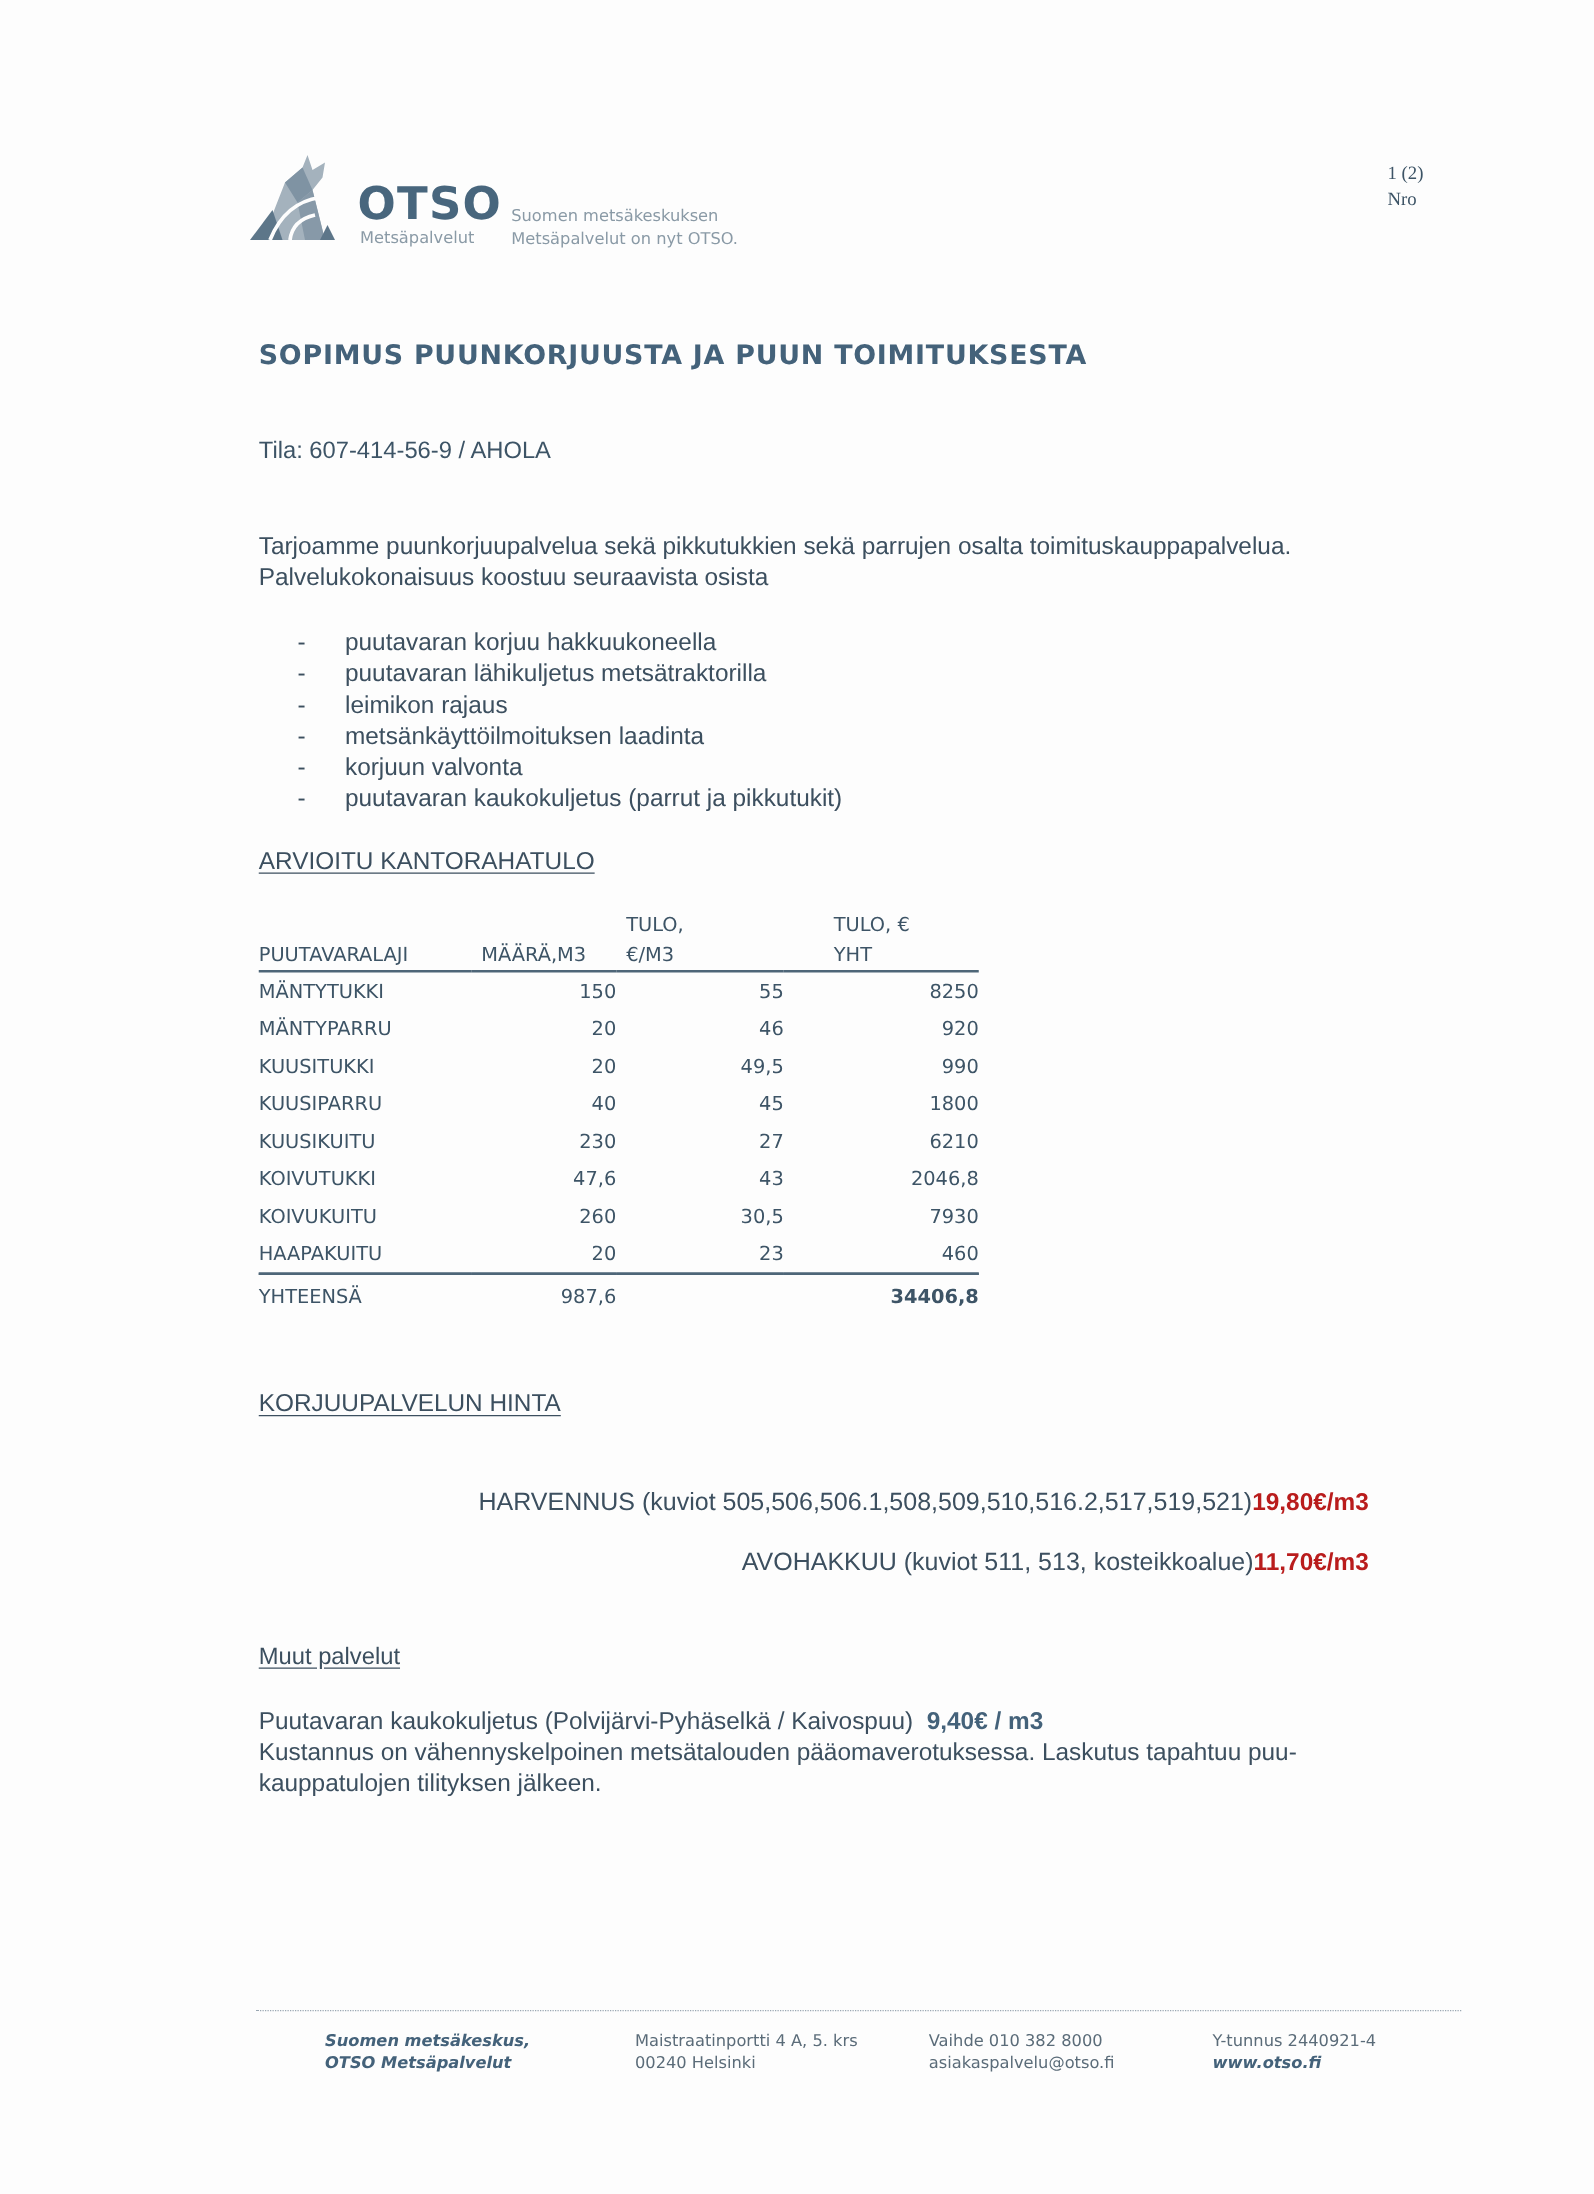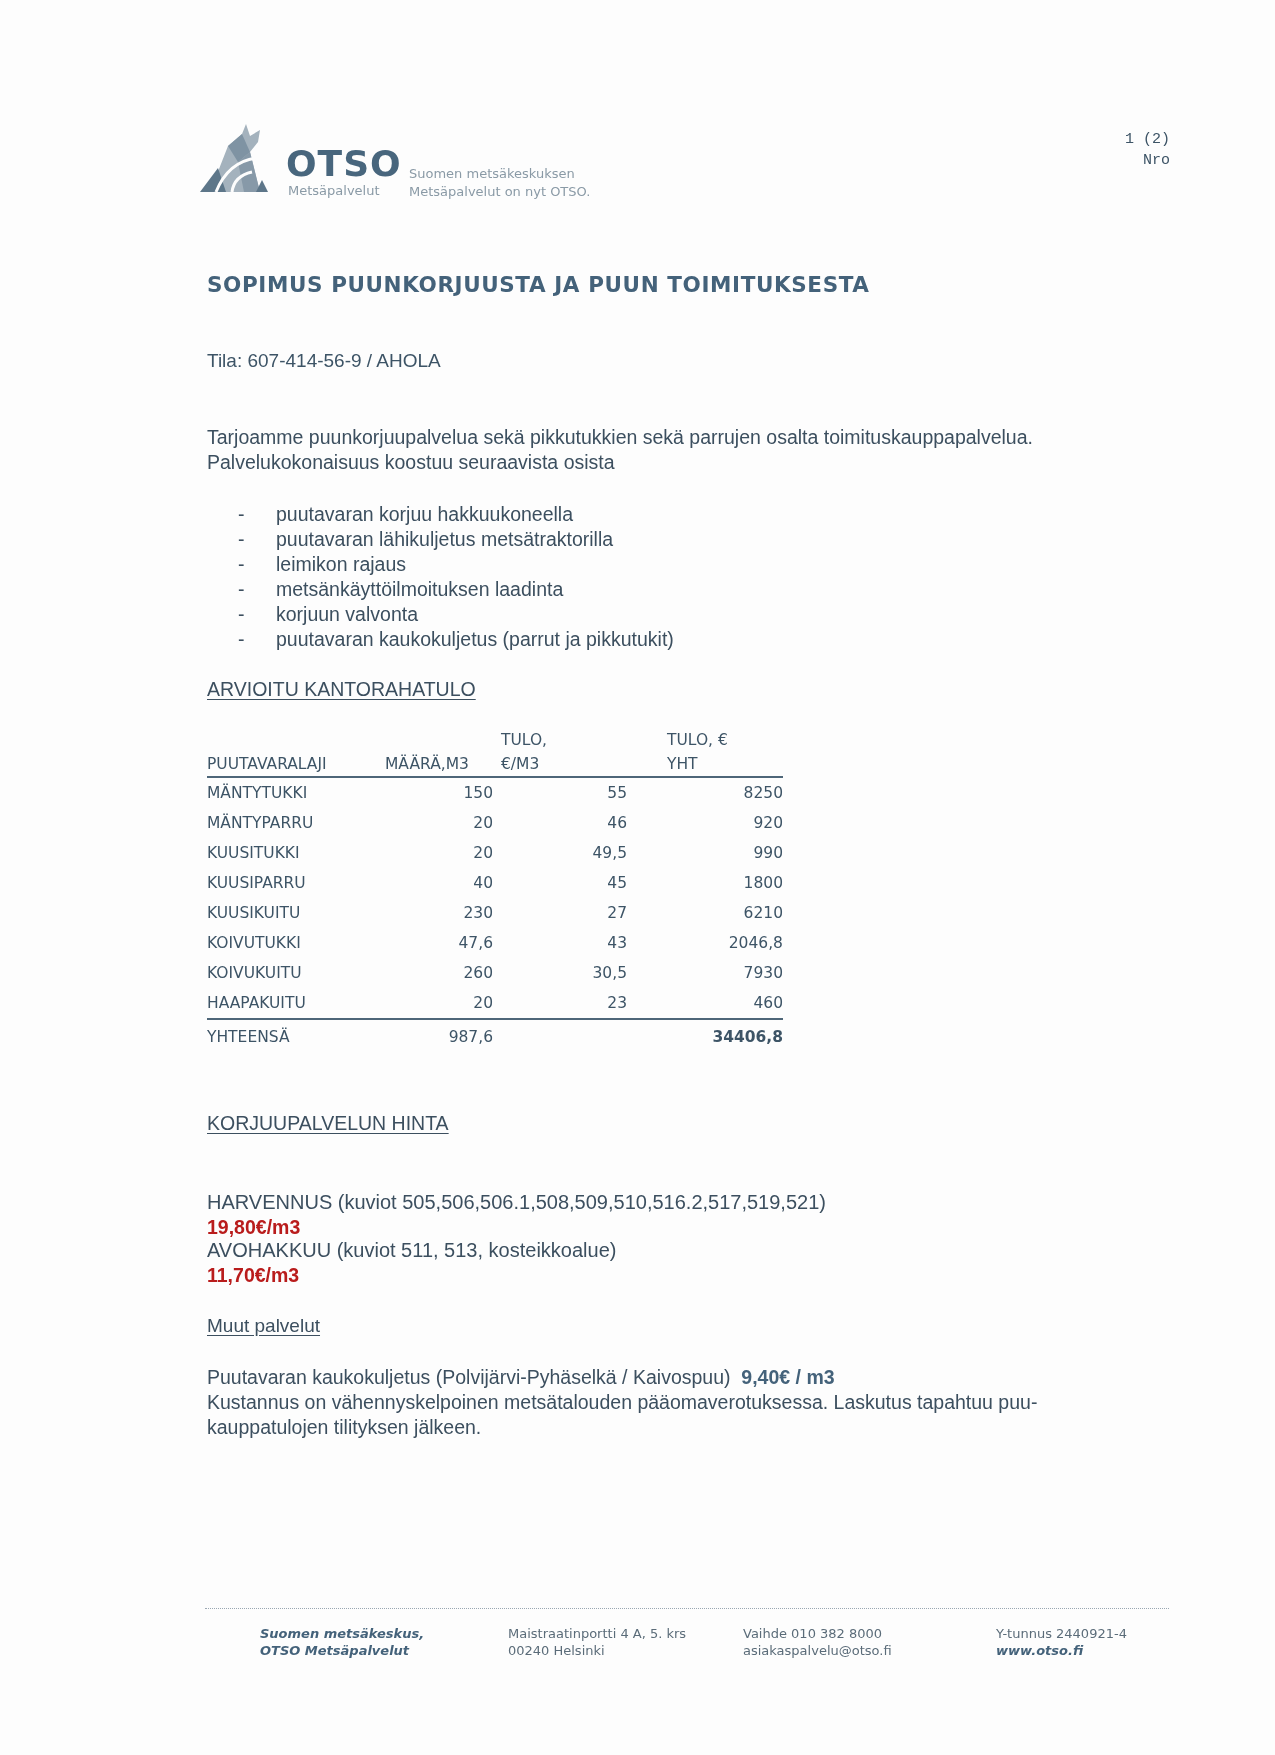--- a/index.html
+++ b/index.html
@@ -20,22 +20,22 @@
   }
   .logo-sub {
     left: 288px; top: 184px; font-family: "DejaVu Sans", sans-serif;
     font-size: 13px; color: #8a9aa6; line-height: 14px;
   }
   .tagline {
     left: 409px; top: 165px; font-family: "DejaVu Sans", sans-serif;
     font-size: 13px; color: #8a9aa6; line-height: 18px;
   }
   .page-no {
-    left: 1110px; top: 129px; width: 60px; text-align: right;
-    font-family: Liberation Mono, monospace; font-size: 15px;
+    left: 1110px; top: 129px; width: 60px; text-align: left;
+    font-family: Liberation Serif, serif; font-size: 15px;
     color: #3d5466; line-height: 21px;
   }
 
   
   .doc-title {
     left: 207px; top: 272px; font-family: "DejaVu Sans", sans-serif;
     font-weight: bold; font-size: 21.5px; color: #44627a; letter-spacing: 0.6px;
   }
   .estate {
     left: 207px; top: 350px; font-size: 19px; color: #3d5466;
@@ -74,40 +74,40 @@
   .rev-table th.c1, .rev-table th.c2, .rev-table th.c3 { text-align: left; }
   .rev-table th.c1 { padding-left: 8px; }
   .rev-table th.c2 { padding-left: 8px; }
   .rev-table th.c3 { padding-left: 40px; }
   .rev-table thead tr.hrow2 th { border-bottom: 2px solid #4e6678; }
   .rev-table tbody tr.last td { border-bottom: 2px solid #4e6678; }
   .rev-table tfoot td { height: 34px; line-height: 34px; }
   .rev-table .bold { font-weight: bold; }
 
   
-  .price-row { left: 207px; width: 888px; display: flex; justify-content: flex-end; flex-direction: column; }
+  .price-row { left: 207px; width: 888px; display: flex; justify-content: flex-end; }
   .price-row .label { font-size: 20px; }
   .price-row .price { font-weight: bold; font-size: 19.5px; color: #b91c1c; }
   .pr1 { top: 1190px; }
   .pr2 { top: 1238px; }
 
   .other-block { left: 207px; top: 1365px; width: 960px; font-size: 19.5px; line-height: 25px; }
   .other-block .bold { font-weight: bold; color: #44627a; }
 
   
   .footer-rule { left: 205px; top: 1608px; width: 964px; border-top: 1px dotted #9aa7b2; }
   .footer-col {
     top: 1625px; font-family: "DejaVu Sans", sans-serif; font-size: 13px;
     line-height: 17px; color: #5b6c79;
   }
   .footer-col .bold { font-weight: bold; color: #44627a; font-style: italic; }
   .fc1 { left: 260px; }
   .fc2 { left: 488px; margin-left: 20px; }
   .fc3 { left: 743px; }
-  .fc4 { left: 996px; }
+  .fc4 { left: 970px; }
 </style>
 </head>
 <body>
 
 <div class="abs logo-mark">
   <svg width="80" height="72" viewBox="0 0 80 72">
     <polygon points="12,70 30,24 44,12 48,2 52,14 62,8 60,20 52,30 62,70" fill="#a4b2bd"></polygon>
     <polygon points="30,24 44,12 52,30 40,40" fill="#7f93a3"></polygon>
     <polygon points="2,70 20,46 28,70" fill="#5d7689"></polygon>
     <polygon points="40,40 52,30 62,70 46,70" fill="#8799a8"></polygon>

